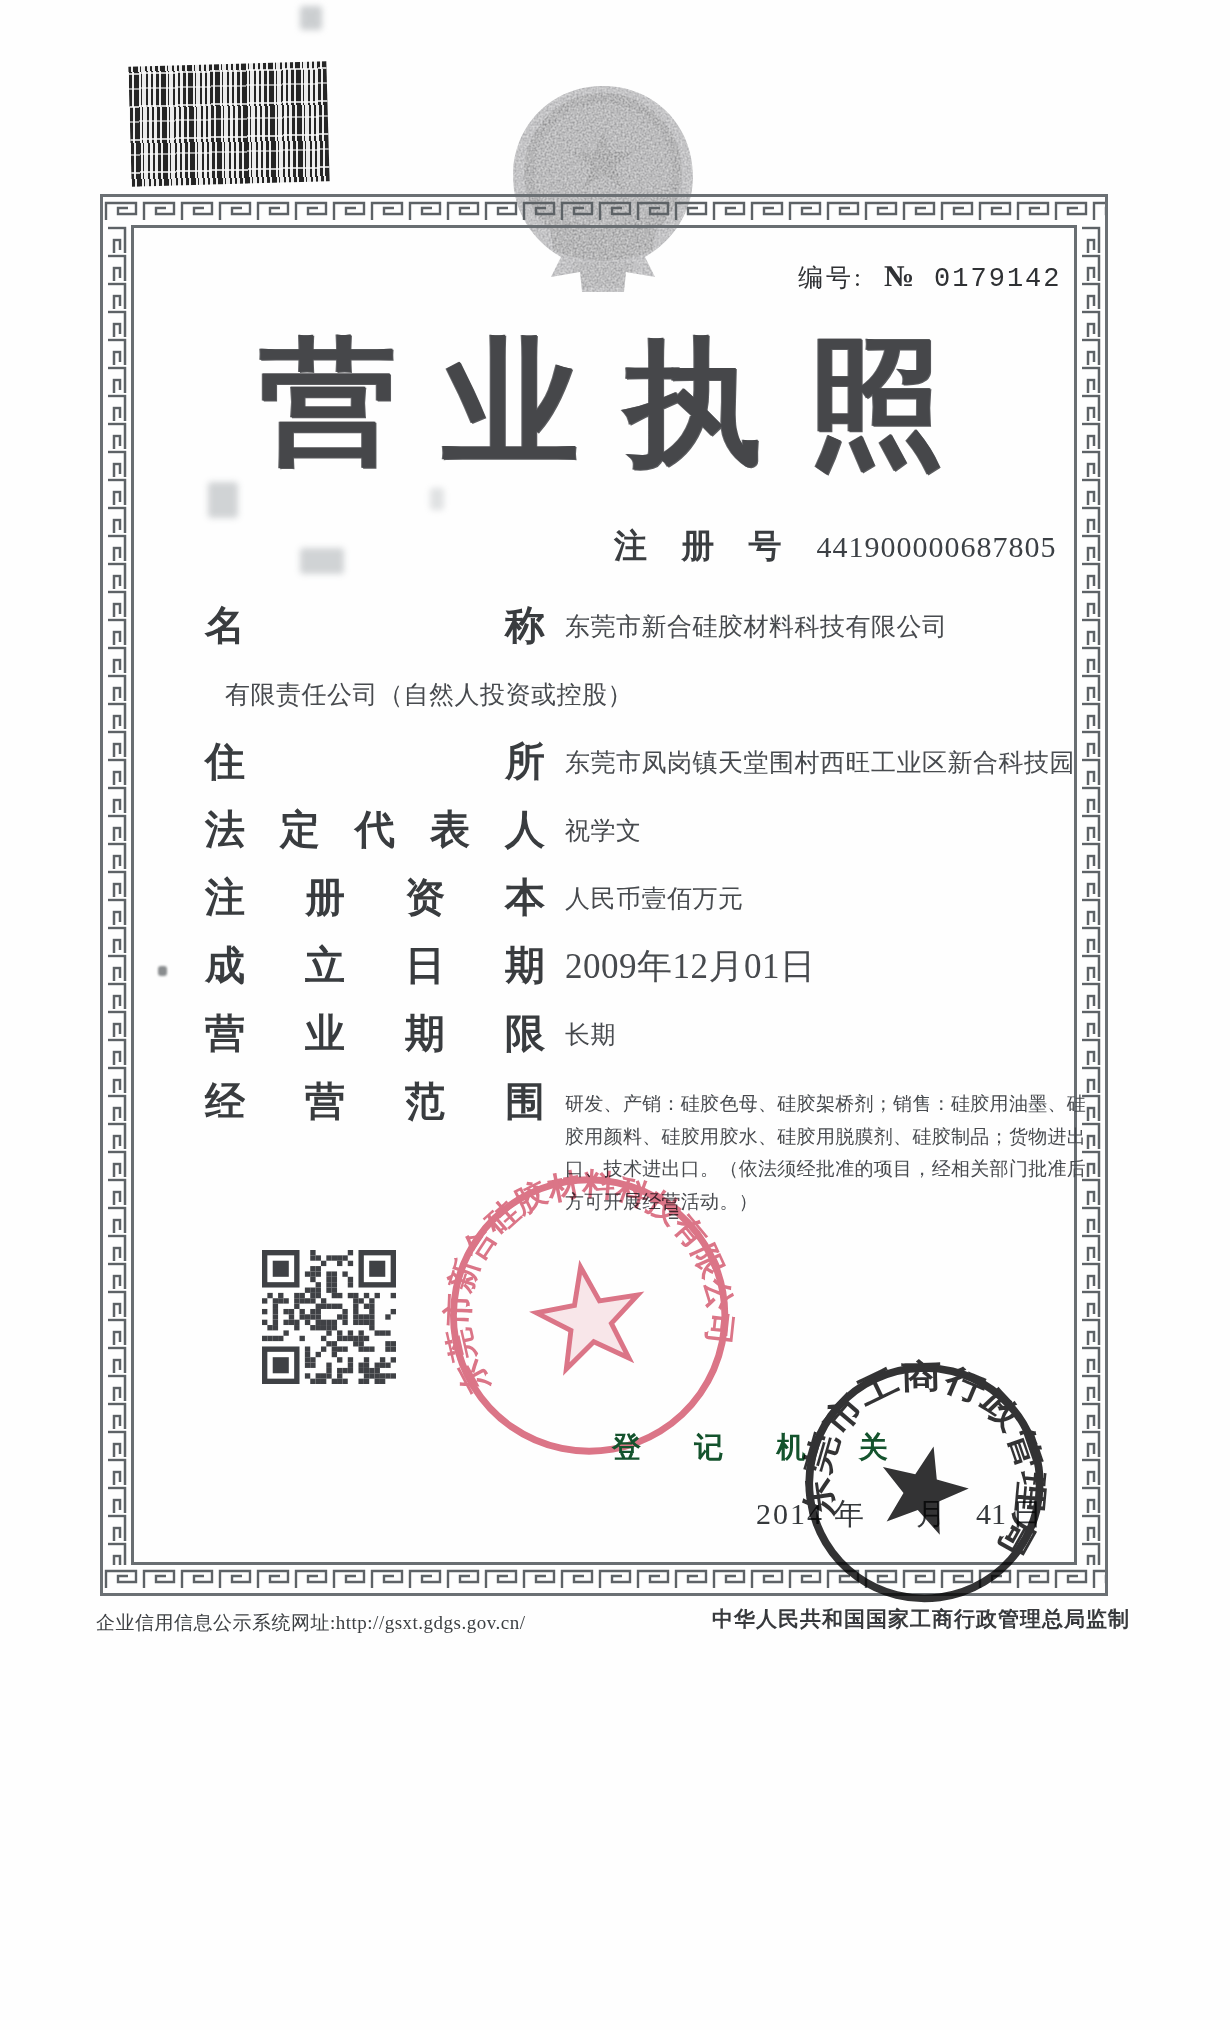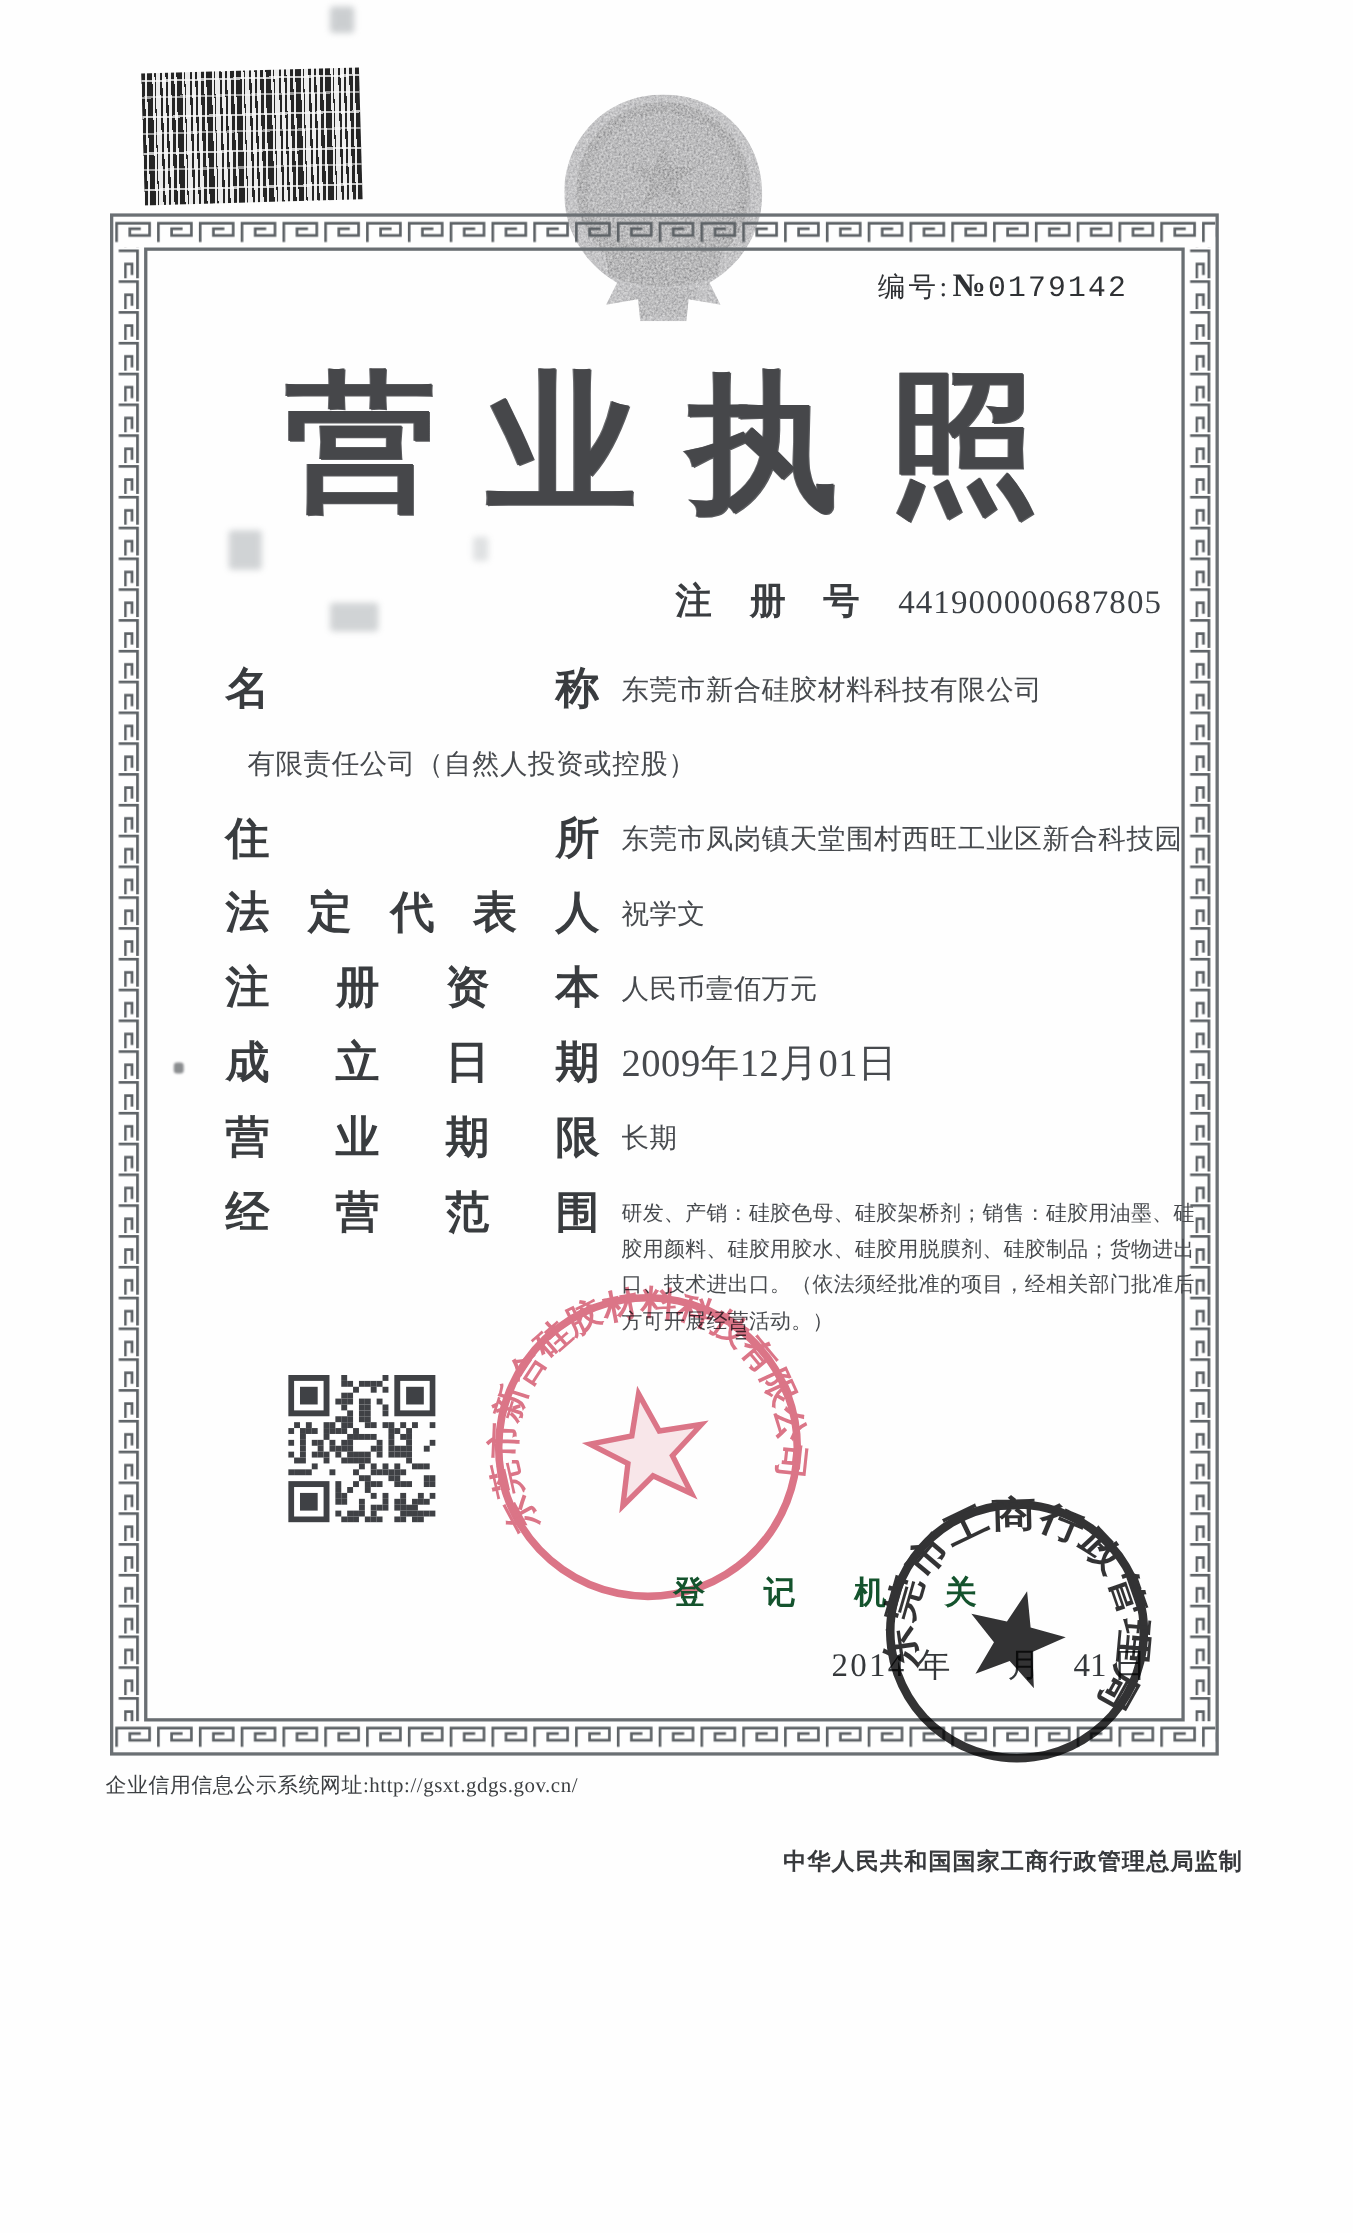--- a/index.html
+++ b/index.html
@@ -10,21 +10,21 @@
   .barcode{position:absolute;left:130px;top:64px;width:198px;height:120px;transform:rotate(-1.6deg);
     background:
       repeating-linear-gradient(0deg, rgba(255,255,255,0) 0 13px, rgba(255,255,255,.75) 13px 15px, rgba(255,255,255,0) 15px 31px, rgba(255,255,255,.55) 31px 33px),
       repeating-linear-gradient(90deg,#1c1c1c 0 3px,#f2f2f2 3px 5px,#1c1c1c 5px 10px,#f3f3f3 10px 12px,#1c1c1c 12px 13px,#efefef 13px 17px,#1c1c1c 17px 19px,#f4f4f4 19px 22px,#1c1c1c 22px 24px,#f1f1f1 24px 27px);
     filter:contrast(.92) brightness(1.02);}
 
   
   .emblem{position:absolute;left:503px;top:80px;opacity:.92;}
 
   
-  .serial{position:absolute;left:798px;top:243px;display:flex;align-items:baseline;gap:2px;color:#2f3134;}
+  .serial{position:absolute;left:798px;top:259px;display:flex;align-items:baseline;gap:20px;color:#2f3134;}
   .serial .lbl{font-size:25px;letter-spacing:3px;font-family:"Liberation Serif",serif;}
   .serial .no{font-size:30px;font-weight:700;font-family:"Liberation Serif",serif;}
   .serial .num{font-size:27px;font-family:"Liberation Mono",monospace;letter-spacing:2px;}
 
   
   .title{position:absolute;left:260px;top:334px;width:684px;display:flex;justify-content:space-between;
          font-size:136px;font-weight:900;color:#46474a;line-height:1;
          text-shadow:1px 1px 0 #5b5c5f, -1px 0 0 #6a6b6e;}
 
   
@@ -63,21 +63,21 @@
              font-family:"Liberation Serif",serif;display:flex;align-items:baseline;white-space:nowrap;}
   .issuedate .y{letter-spacing:2px;}
   .issuedate .ys{margin-left:10px;}
   .issuedate .ms{margin-left:52px;}
   .issuedate .d{margin-left:30px;}
   .issuedate .ds{margin-left:6px;}
 
   
   .footer-left{position:absolute;left:96px;top:1610px;font-size:19px;color:#3c3f42;letter-spacing:.5px;
                font-family:"Liberation Serif",serif;}
-  .footer-right{position:absolute;left:712px;top:1678px;font-size:21px;font-weight:600;color:#37393c;
+  .footer-right{position:absolute;left:712px;top:1605px;font-size:21px;font-weight:600;color:#37393c;
                font-family:"Liberation Serif",serif;letter-spacing:1px;}
 
   
   .artifact{position:absolute;background:#9aa0a4;filter:blur(3px);opacity:.45;border-radius:3px;}
   .a1{left:300px;top:6px;width:22px;height:24px;opacity:.5;}
   .a2{left:208px;top:482px;width:30px;height:36px;}
   .a3{left:300px;top:548px;width:44px;height:26px;}
   .a4{left:430px;top:488px;width:14px;height:22px;opacity:.3;}
   .a5{left:158px;top:966px;width:9px;height:10px;filter:blur(1px);background:#6e7174;opacity:.8;}
   .scope-endmark{position:absolute;left:668px;top:1204px;font-size:19px;color:#4c4f52;letter-spacing:-2px;}

